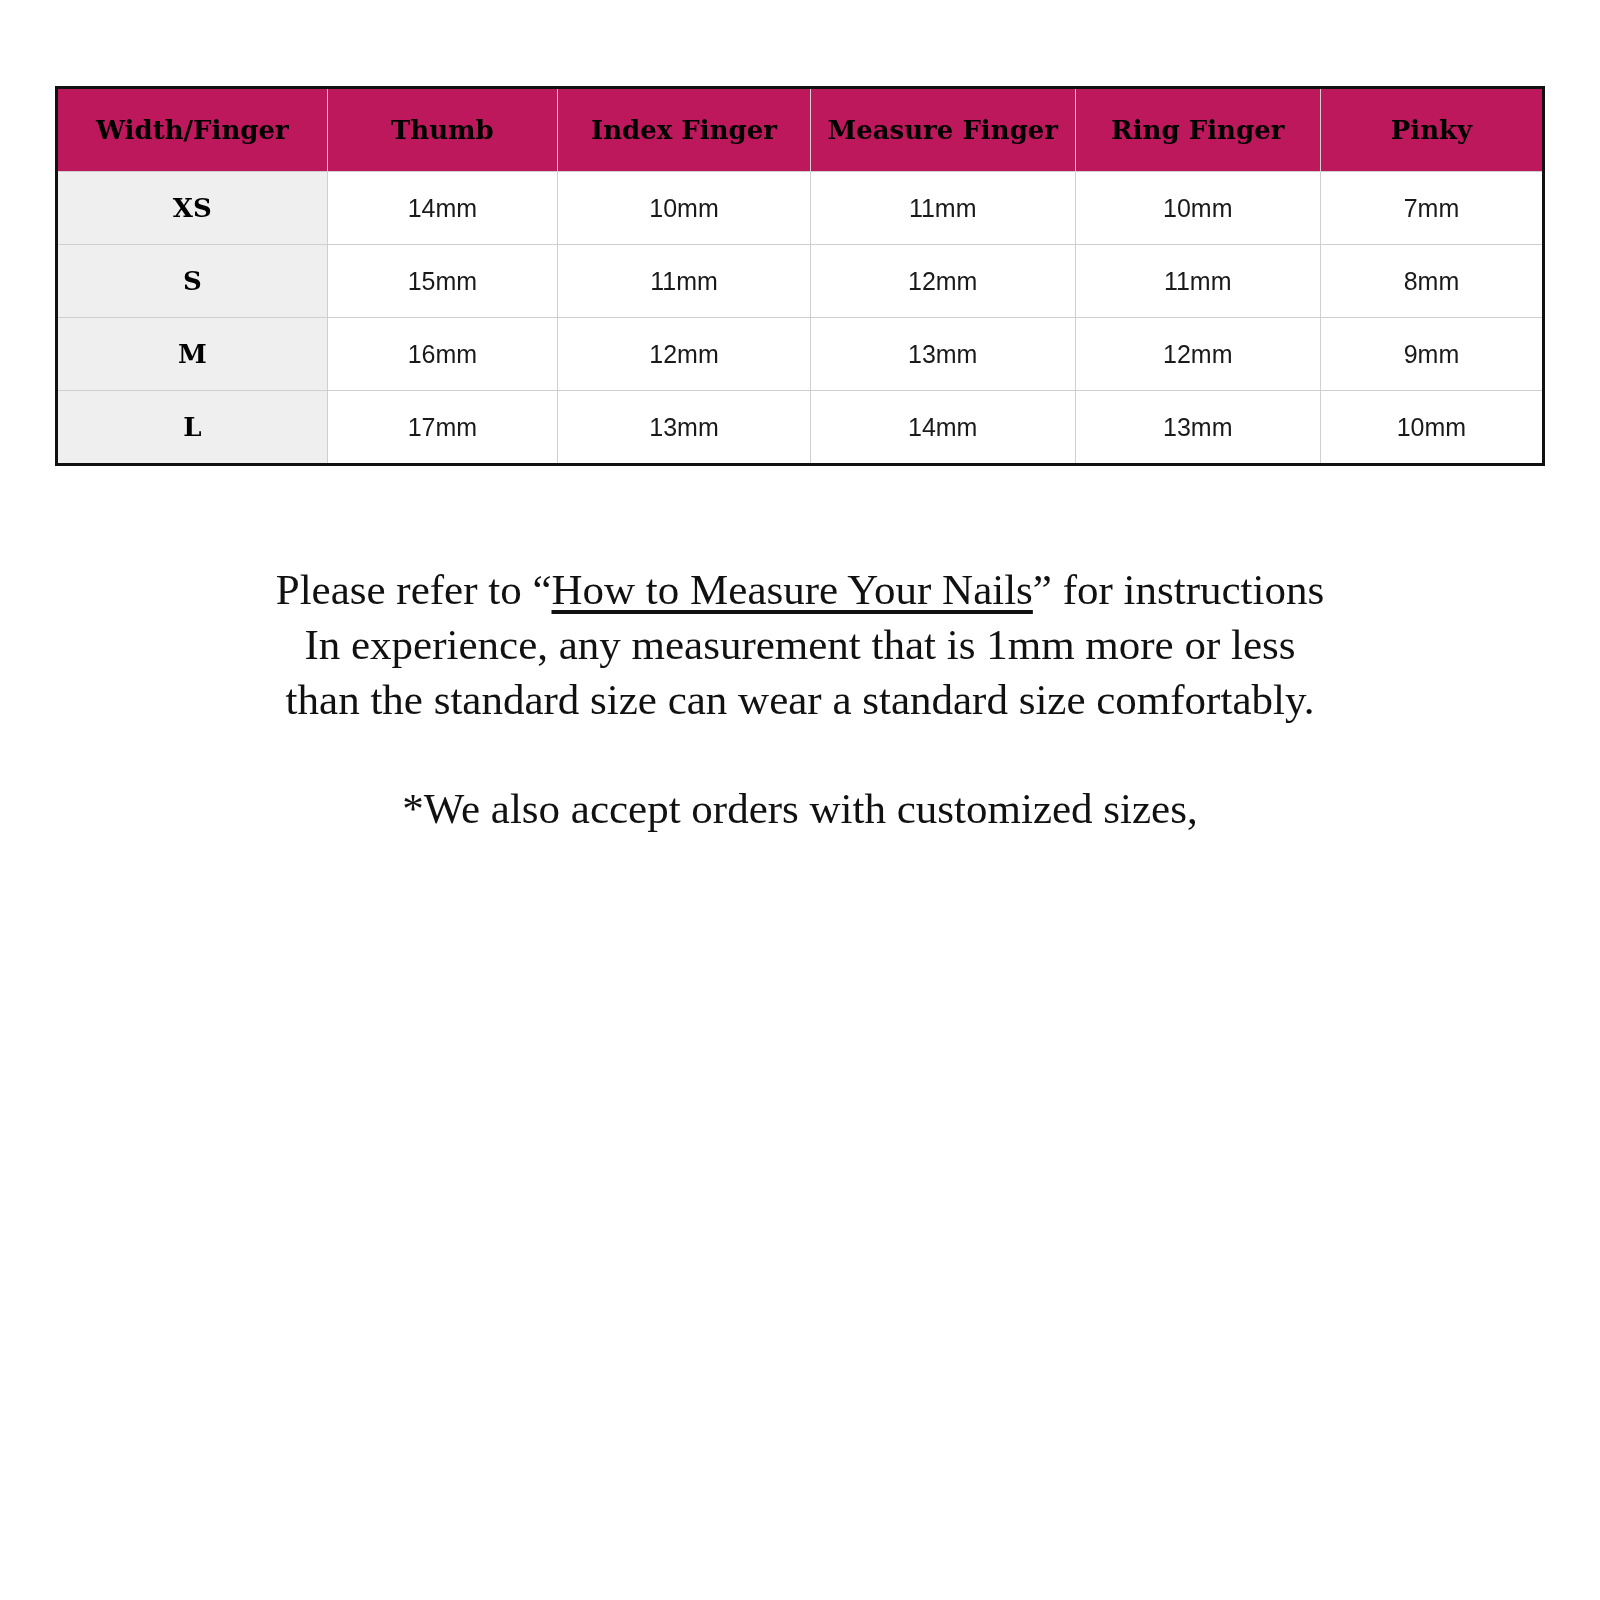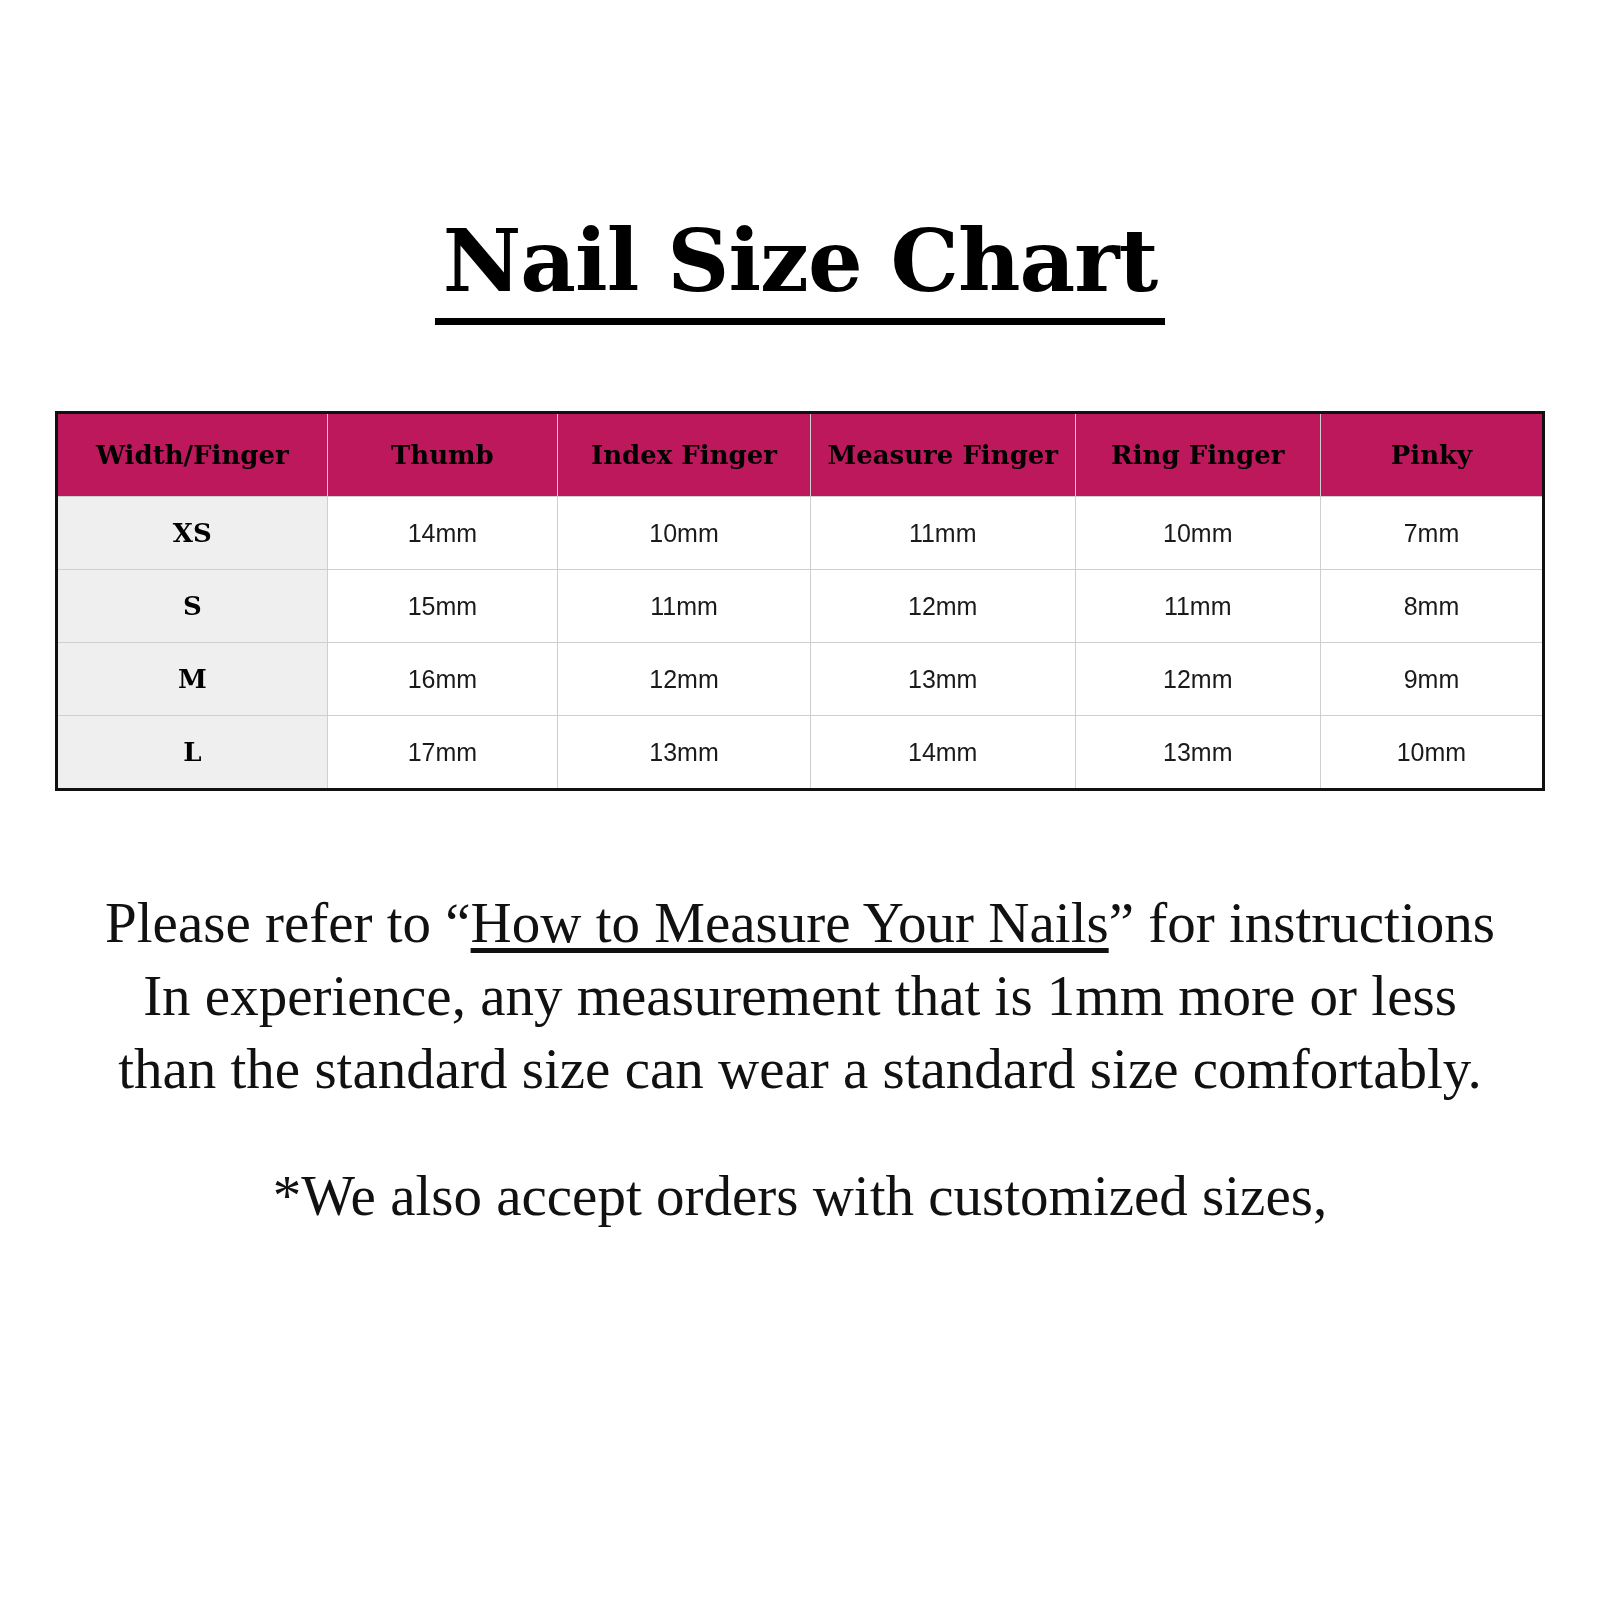--- a/index.html
+++ b/index.html
@@ -84,41 +84,38 @@
   table.size-table col.c4 { width: 16.5%; }
   table.size-table col.c5 { width: 15.0%; }
 
   
   .notes {
     margin-top: 96px;
     text-align: center;
   }
   .note-block {
     font-family: "Liberation Serif", serif;
-    font-size: 57px;
+    font-size: 43px;
     line-height: 1.28;
     color: #111;
   }
   .note-block .underline {
     text-decoration: underline;
     text-underline-offset: 6px;
   }
   .note-block.second {
     margin-top: 54px;
   }
   .nowrap-line { display: block; }
 </style>
 </head>
 <body>
 
 <div class="page">
 
-  <div class="title-wrap">
-    <div class="title">Nail Size Chart</div>
-  </div>
 
   <div class="table-wrap">
     <table class="size-table">
       <colgroup>
         <col class="c0">
           <col class="c1">
           <col class="c2">
           <col class="c3">
           <col class="c4">
           <col class="c5">

